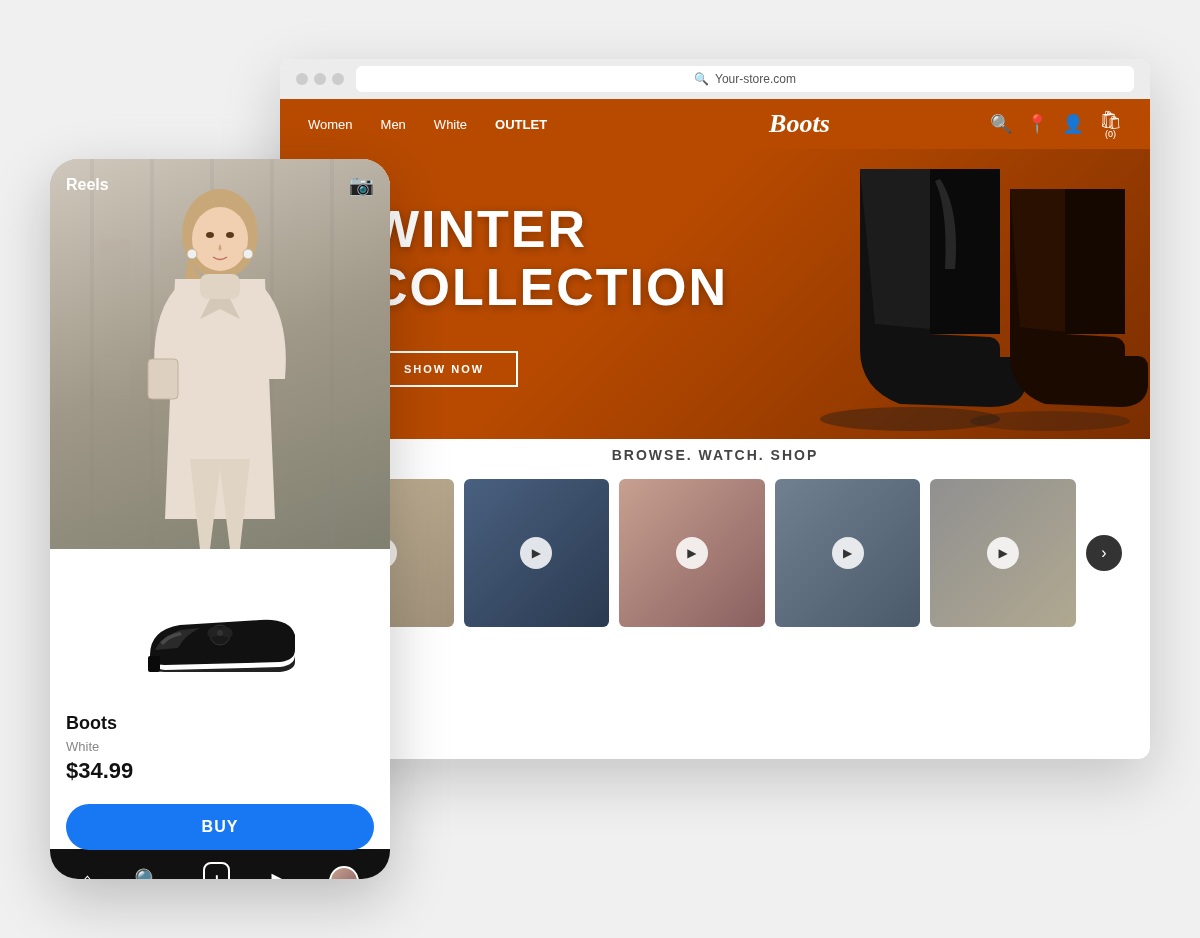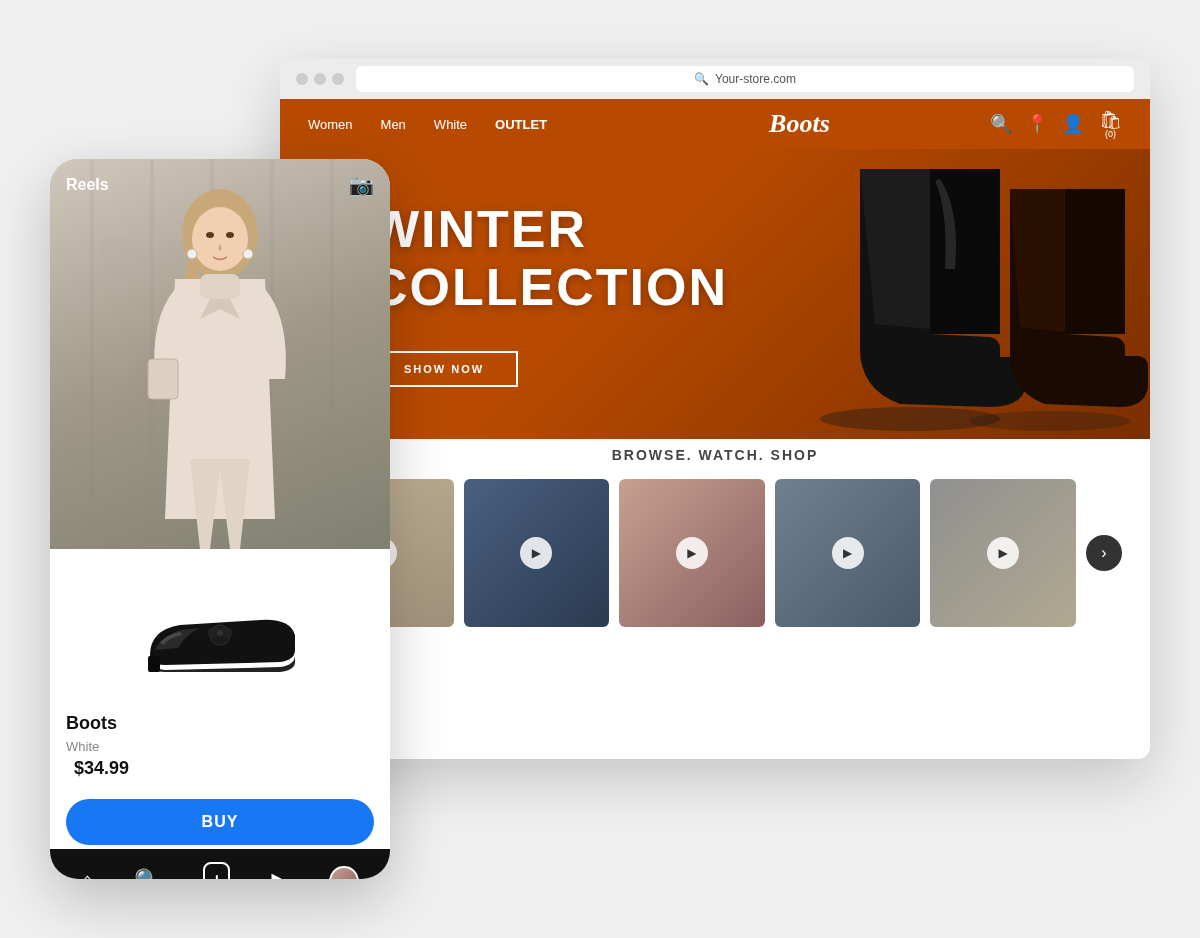--- a/index.html
+++ b/index.html
@@ -343,25 +343,24 @@
       margin-top: 8px;
     }
 
     .product-color {
       font-size: 13px;
       color: #888;
       margin-top: 5px;
     }
 
     .product-price {
-      font-size: 18px;
+      font-size: 22px;
       font-weight: 700;
       color: #111;
       margin-top: 4px;
-      margin-left: 8px;
     }
 
     .buy-btn {
       width: 100%;
       background: #1877f2;
       color: #fff;
       border: none;
       border-radius: 24px;
       height: 46px;
       font-size: 16px;

